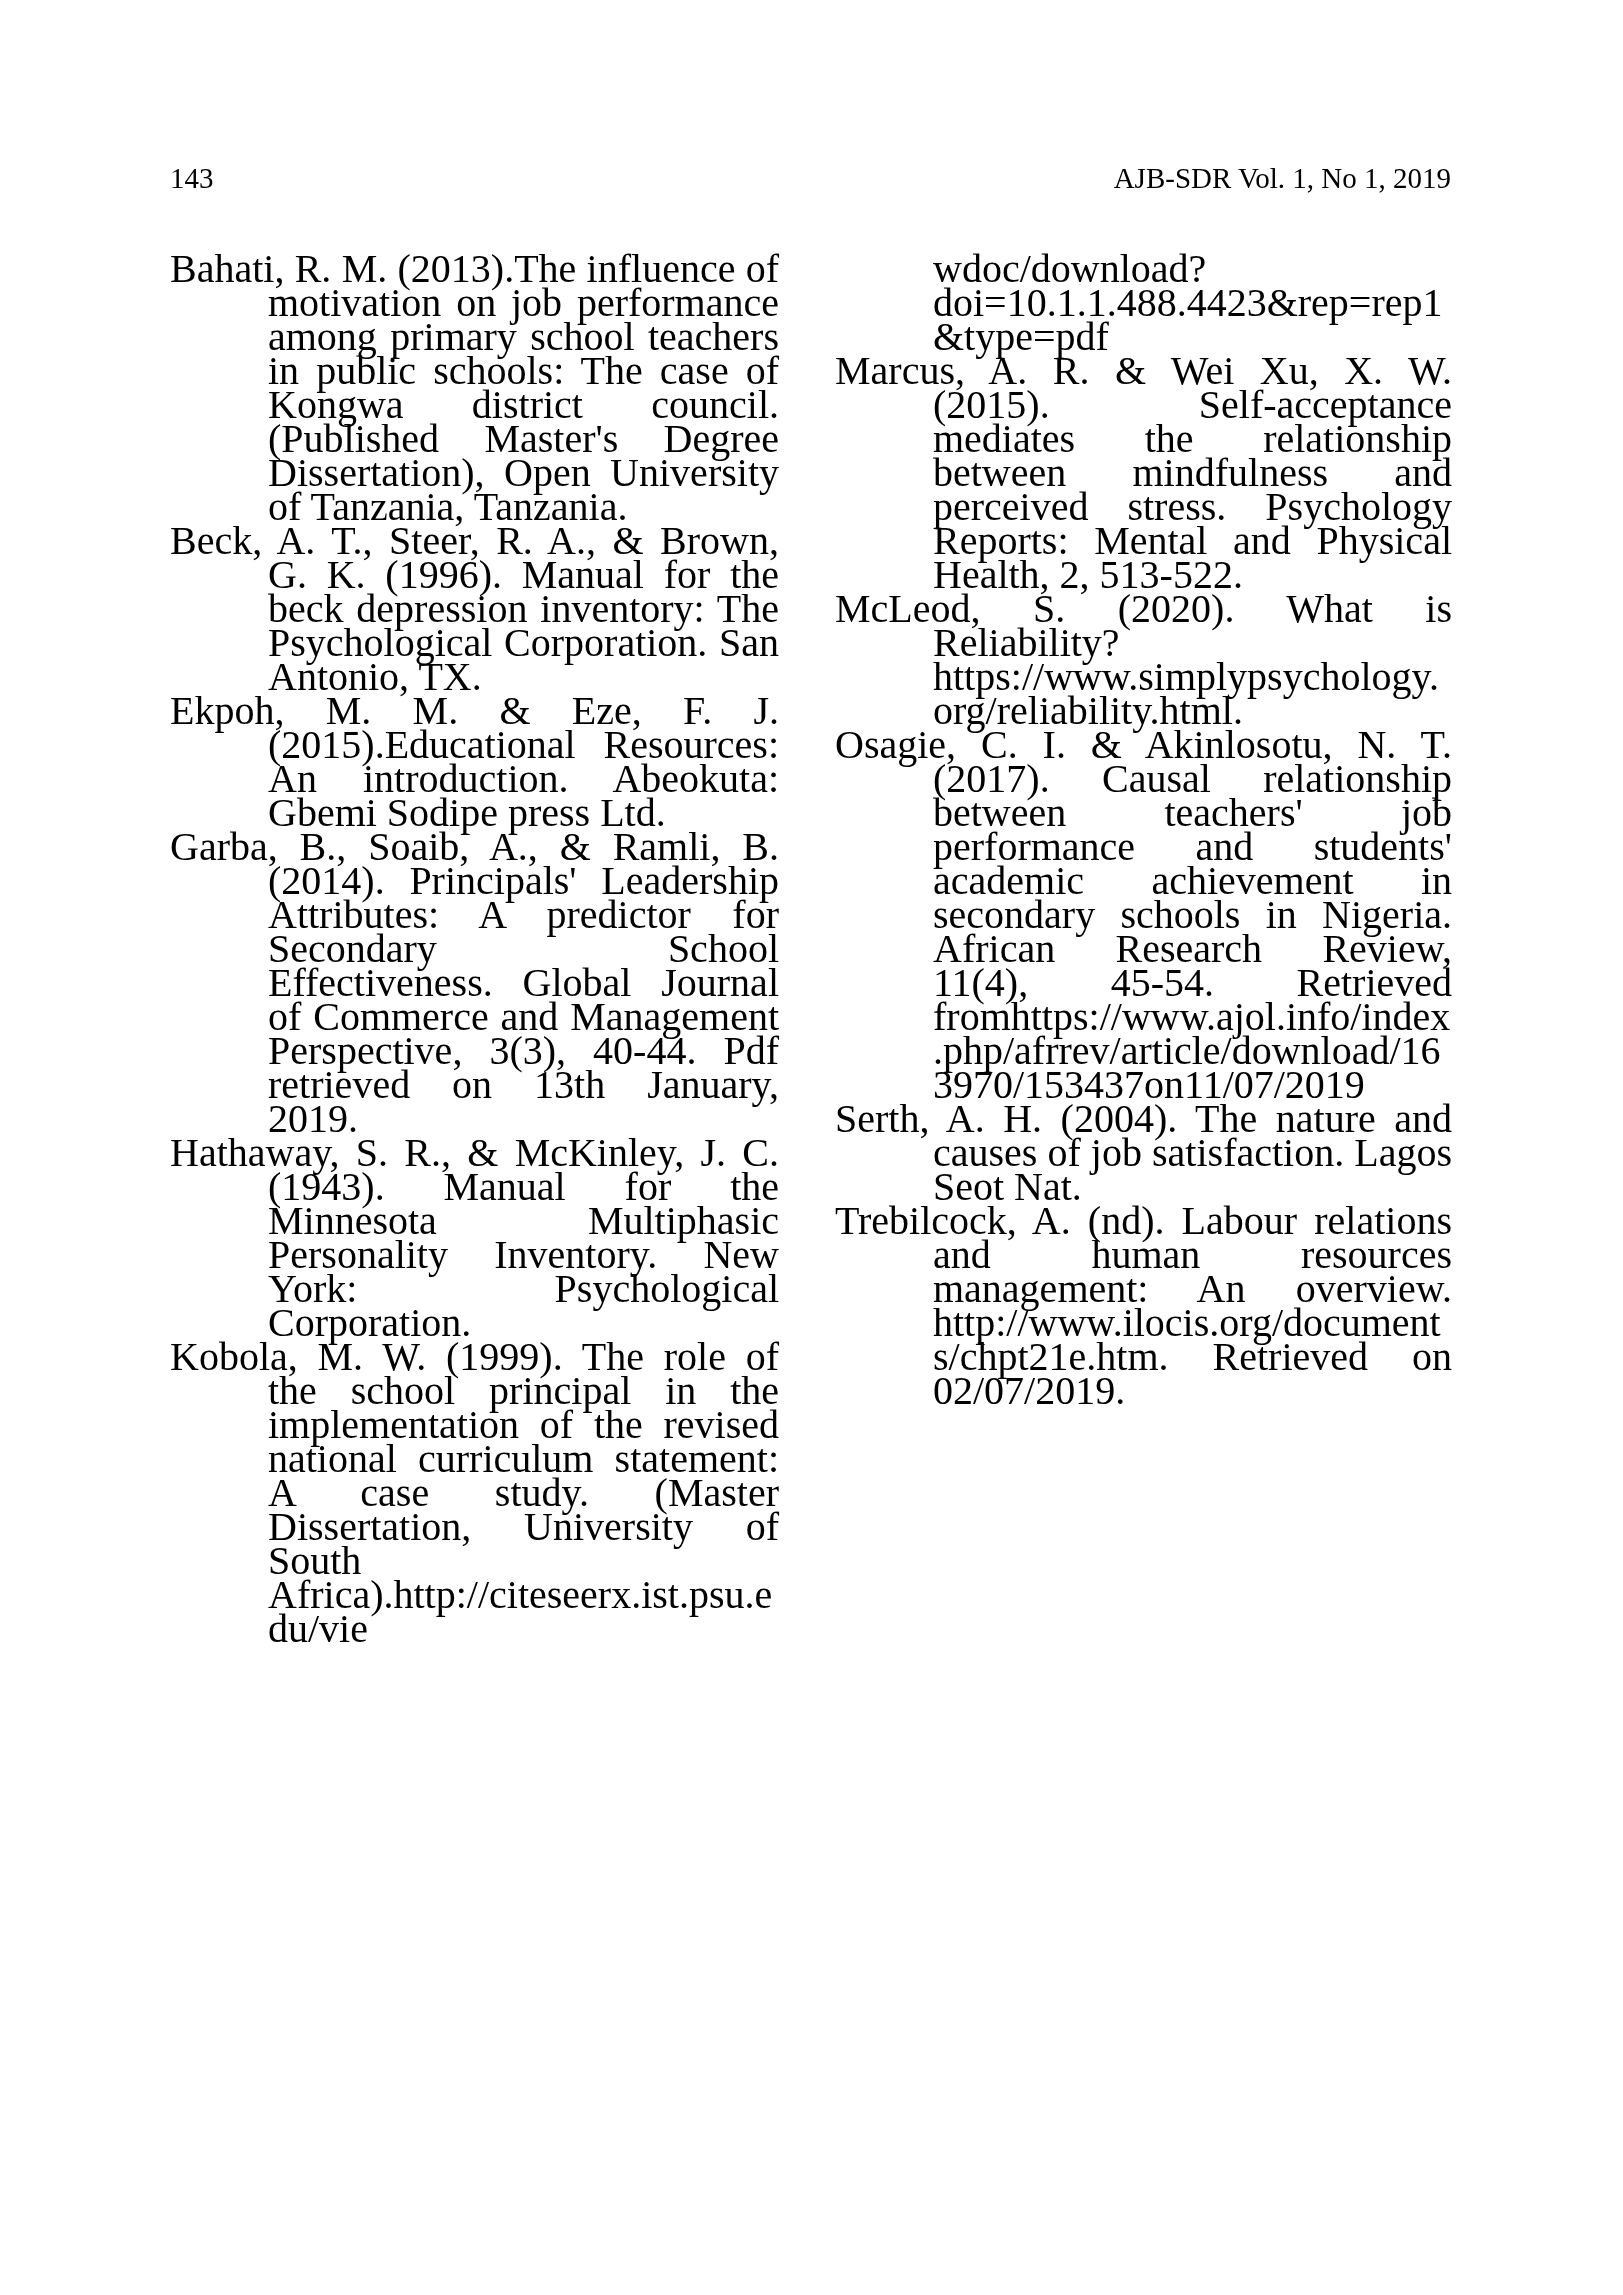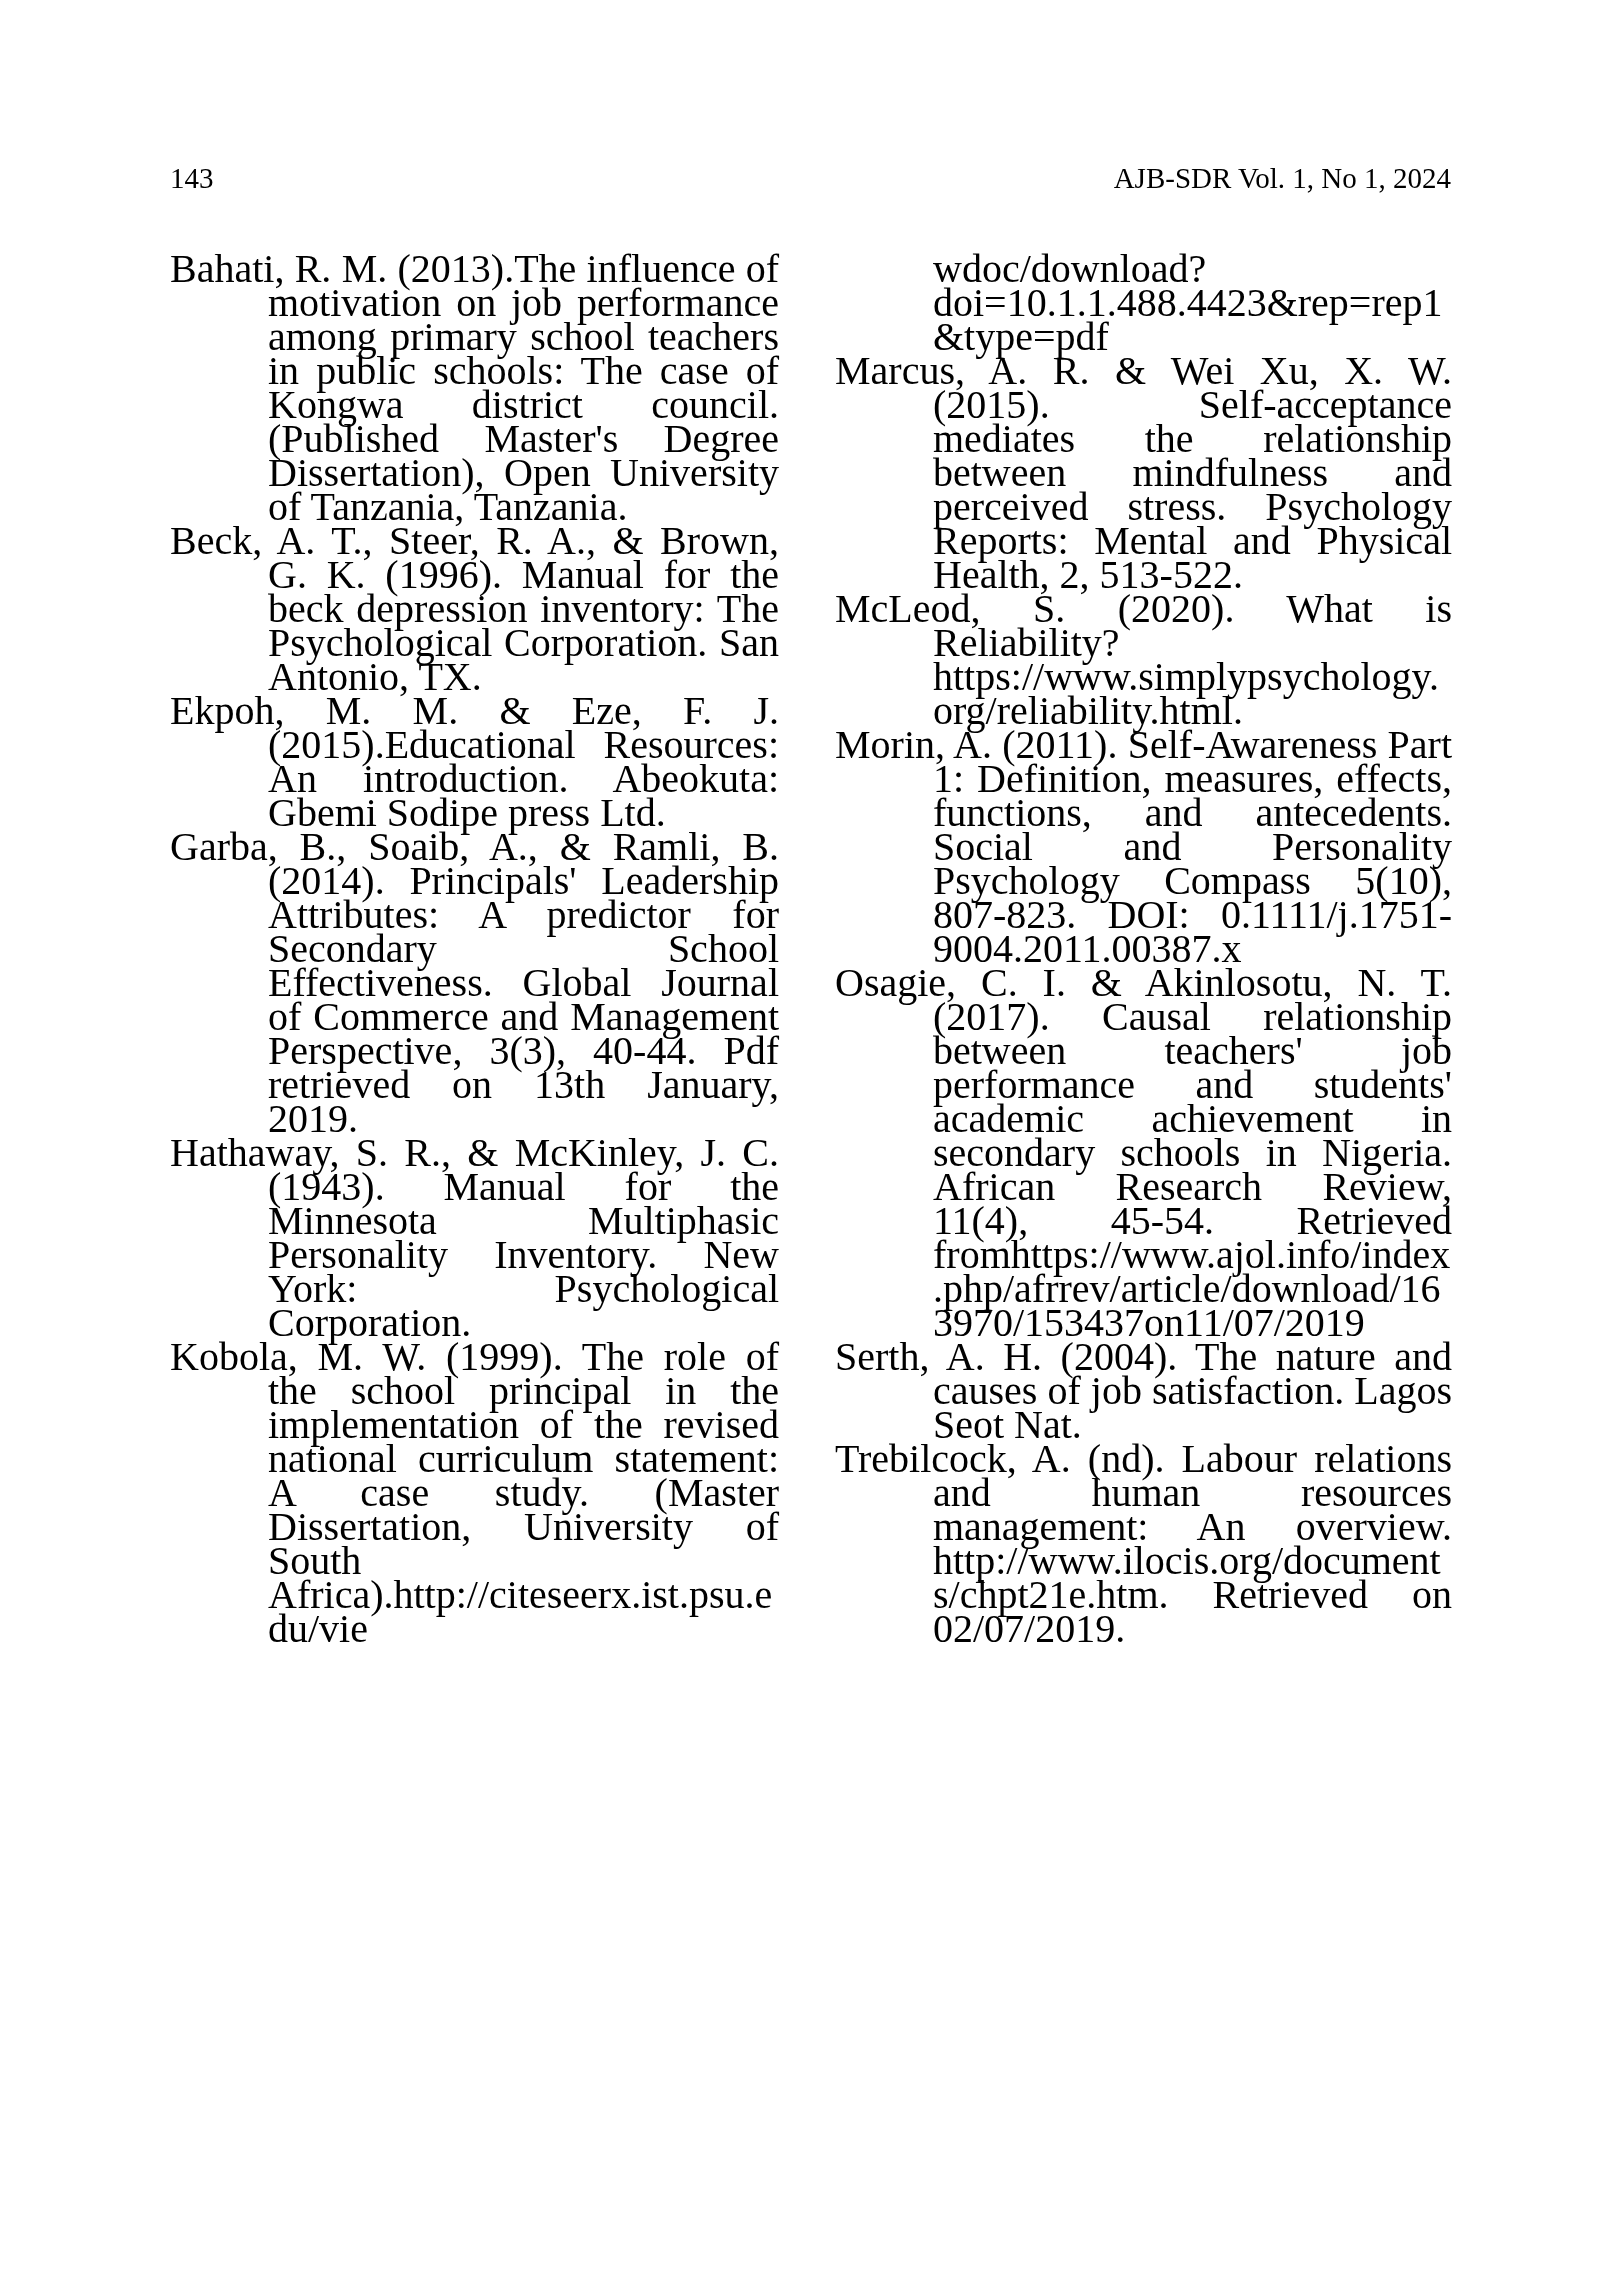--- a/index.html
+++ b/index.html
@@ -53,39 +53,38 @@
     text-indent: 0;
   }
 </style>
 </head>
 <body>
 
 <div class="page">
 
   <div class="page-header">
     <span>143</span>
-    <span>AJB-SDR Vol. 1, No 1, 2024</span>
+    <span>AJB-SDR Vol. 1, No 1, 2019</span>
   </div>
 
   <div class="columns">
 
     <div class="col col-left">
       <p class="ref">Bahati, R. M. (2013).The influence of motivation on job performance among primary school teachers in public schools: The case of Kongwa district council. (Published Master's Degree Dissertation), Open University of Tanzania, Tanzania.</p>
       <p class="ref">Beck, A. T., Steer, R. A., &amp; Brown, G. K. (1996). Manual for the beck depression inventory: The Psychological Corporation. San Antonio, TX.</p>
       <p class="ref">Ekpoh, M. M. &amp; Eze, F. J. (2015).Educational Resources: An introduction. Abeokuta: Gbemi Sodipe press Ltd.</p>
       <p class="ref">Garba, B., Soaib, A., &amp; Ramli, B. (2014). Principals' Leadership Attributes: A predictor for Secondary School Effectiveness. Global Journal of Commerce and Management Perspective, 3(3), 40-44. Pdf retrieved on 13th January, 2019.</p>
       <p class="ref">Hathaway, S. R., &amp; McKinley, J. C. (1943). Manual for the Minnesota Multiphasic Personality Inventory. New York: Psychological Corporation.</p>
       <p class="ref">Kobola, M. W. (1999). The role of the school principal in the implementation of the revised national curriculum statement: A case study. (Master Dissertation, University of South Africa).http://citeseerx.ist.psu.edu/vie</p>
     </div>
 
     <div class="col col-right">
       <p class="ref continuation">wdoc/download?doi=10.1.1.488.4423&amp;rep=rep1&amp;type=pdf</p>
       <p class="ref">Marcus, A. R. &amp; Wei Xu, X. W. (2015). Self-acceptance mediates the relationship between mindfulness and perceived stress. Psychology Reports: Mental and Physical Health, 2, 513-522.</p>
       <p class="ref">McLeod, S. (2020). What is Reliability? https://www.simplypsychology.org/reliability.html.</p>
-      <p class="ref">Morin, A. (2011). Self-Awareness Part 1: Definition, measures, effects, functions, and antecedents. Social and Personality Psychology Compass 5(10), 807-823. DOI: 0.1111/j.1751-9004.2011.00387.x</p>
       <p class="ref">Osagie, C. I. &amp; Akinlosotu, N. T. (2017). Causal relationship between teachers' job performance and students' academic achievement in secondary schools in Nigeria. African Research Review, 11(4), 45-54. Retrieved fromhttps://www.ajol.info/index.php/afrrev/article/download/163970/153437on11/07/2019</p>
       <p class="ref">Serth, A. H. (2004). The nature and causes of job satisfaction. Lagos Seot Nat.</p>
       <p class="ref">Trebilcock, A. (nd). Labour relations and human resources management: An overview. http://www.ilocis.org/documents/chpt21e.htm. Retrieved on 02/07/2019.</p>
     </div>
 
   </div>
 
 </div>
 
 

